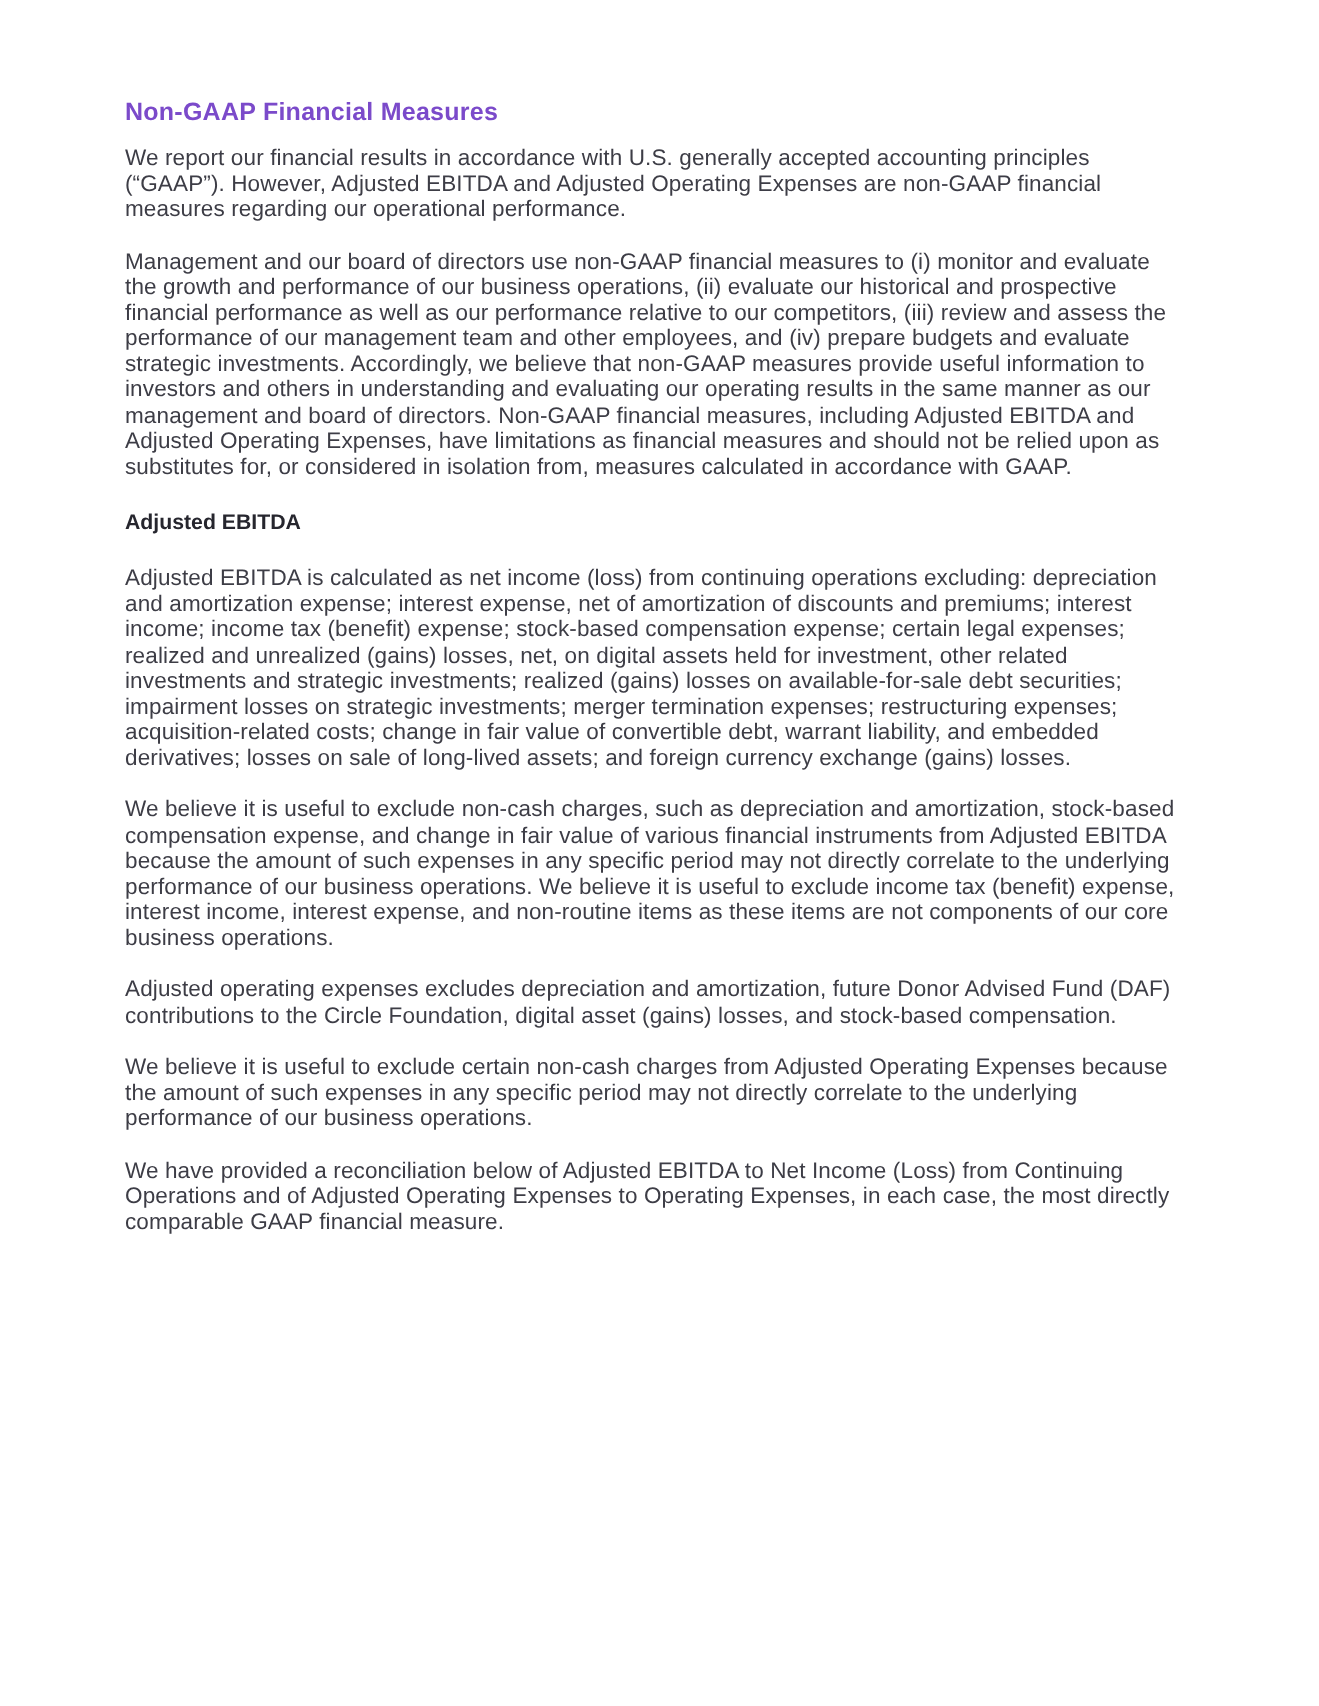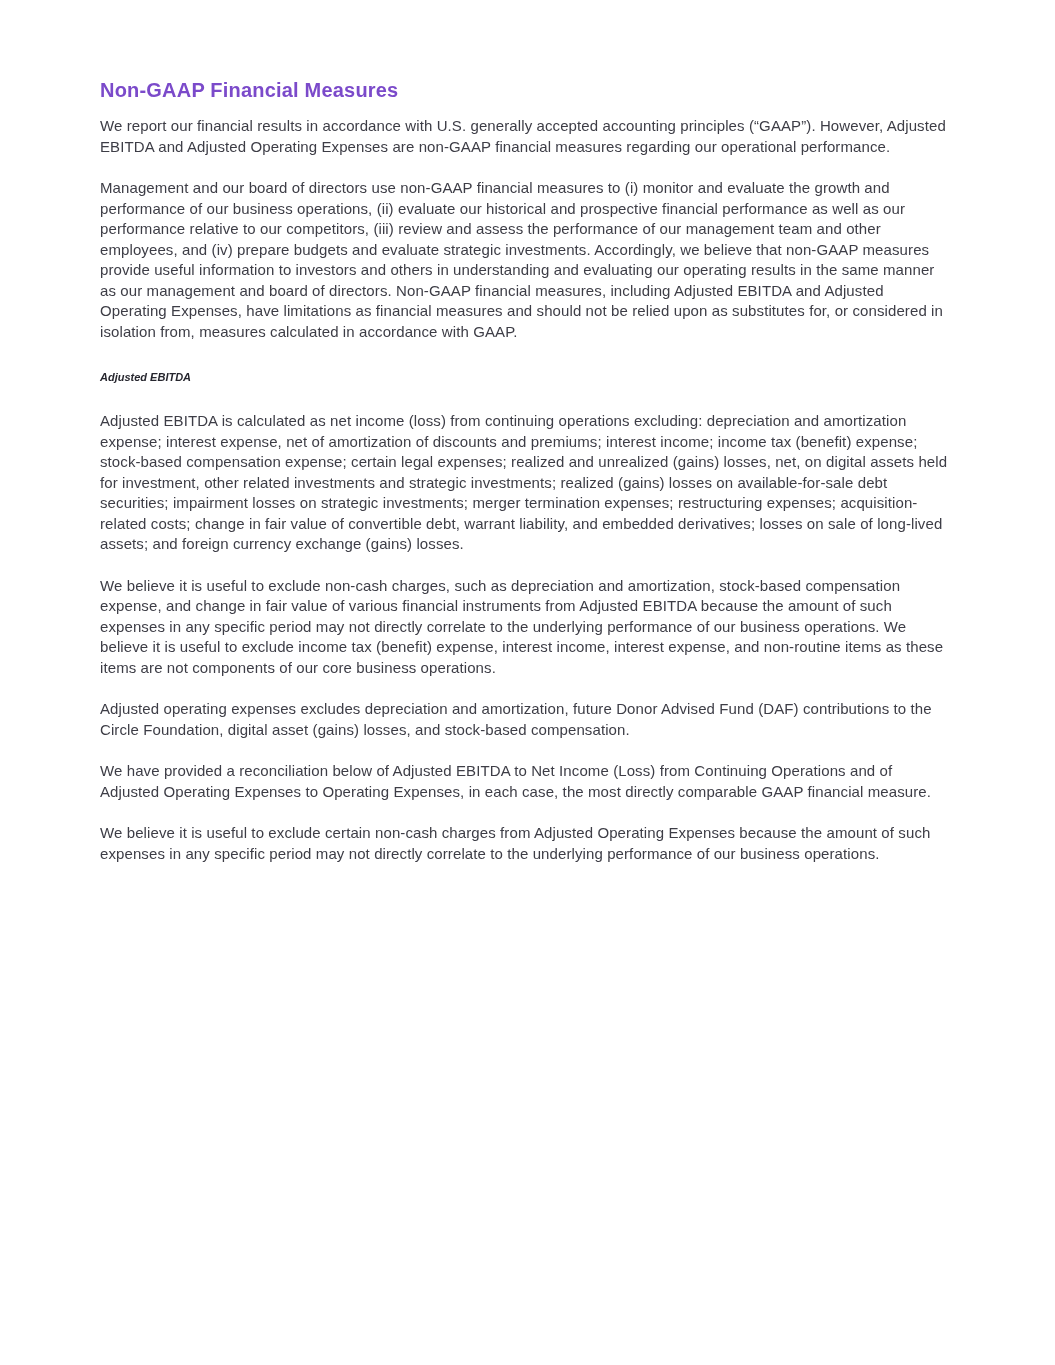--- a/index.html
+++ b/index.html
@@ -24,32 +24,31 @@
   h1.doc-title {
     margin: 0 0 14px 0;
     font-size: 20px;
     line-height: 24px;
     font-weight: 700;
     color: #7b4aca;
     letter-spacing: 0.2px;
   }
   p.body-para {
     margin: 0 0 21px 0;
-    font-size: 15px;
+    font-size: 18px;
     line-height: 20.5px;
     color: #3d3d46;
     letter-spacing: 0.1px;
   }
   h2.sub-heading {
     margin: 0 0 26px 0;
     padding-top: 6px;
-    font-size: 11px;
+    font-size: 17px;
     line-height: 16px;
     font-weight: 700;
-    font-style: italic;
     color: #26262e;
   }
   .footer-logo {
     position: absolute;
     left: 99px;
     top: 1276px;
     display: flex;
     align-items: center;
     gap: 24px;
   }
@@ -89,23 +88,23 @@
 
     <h2 class="sub-heading">Adjusted EBITDA</h2>
 
     <p class="body-para">Adjusted EBITDA is calculated as net income (loss) from continuing operations excluding: depreciation and amortization expense; interest expense, net of amortization of discounts and premiums; interest income; income tax (benefit) expense; stock-based compensation expense; certain legal expenses; realized and unrealized (gains) losses, net, on digital assets held for investment, other related investments and strategic investments; realized (gains) losses on available-for-sale debt securities; impairment losses on strategic investments; merger termination expenses; restructuring expenses; acquisition-related costs; change in fair value of convertible debt, warrant liability, and embedded derivatives; losses on sale of long-lived assets; and foreign currency exchange (gains) losses.</p>
 
     <p class="body-para">We believe it is useful to exclude non-cash charges, such as depreciation and amortization, stock-based compensation expense, and change in fair value of various financial instruments from Adjusted EBITDA because the amount of such expenses in any specific period may not directly correlate to the underlying performance of our business operations. We believe it is useful to exclude income tax (benefit) expense, interest income, interest expense, and non-routine items as these items are not components of our core business operations.</p>
 
 
     <p class="body-para">Adjusted operating expenses excludes depreciation and amortization, future Donor Advised Fund (DAF) contributions to the Circle Foundation, digital asset (gains) losses, and stock-based compensation.</p>
 
+    <p class="body-para">We believe it is useful to exclude certain non-cash charges from Adjusted Operating Expenses because the amount of such expenses in any specific period may not directly correlate to the underlying performance of our business operations.</p>
+
     <p class="body-para">We have provided a reconciliation below of Adjusted EBITDA to Net Income (Loss) from Continuing Operations and of Adjusted Operating Expenses to Operating Expenses, in each case, the most directly comparable GAAP financial measure.</p>
-
-    <p class="body-para">We believe it is useful to exclude certain non-cash charges from Adjusted Operating Expenses because the amount of such expenses in any specific period may not directly correlate to the underlying performance of our business operations.</p>
   </main>
 
   <div class="footer-logo">
     <svg class="logo-icon" viewBox="0 0 48 48" aria-hidden="true">
       <defs>
         <linearGradient id="circleGrad" x1="0.35" y1="0" x2="0.65" y2="1">
           <stop offset="0" stop-color="#55e1ae"></stop>
           <stop offset="0.5" stop-color="#5cbdea"></stop>
           <stop offset="1" stop-color="#6e7cf5"></stop>
         </linearGradient>

